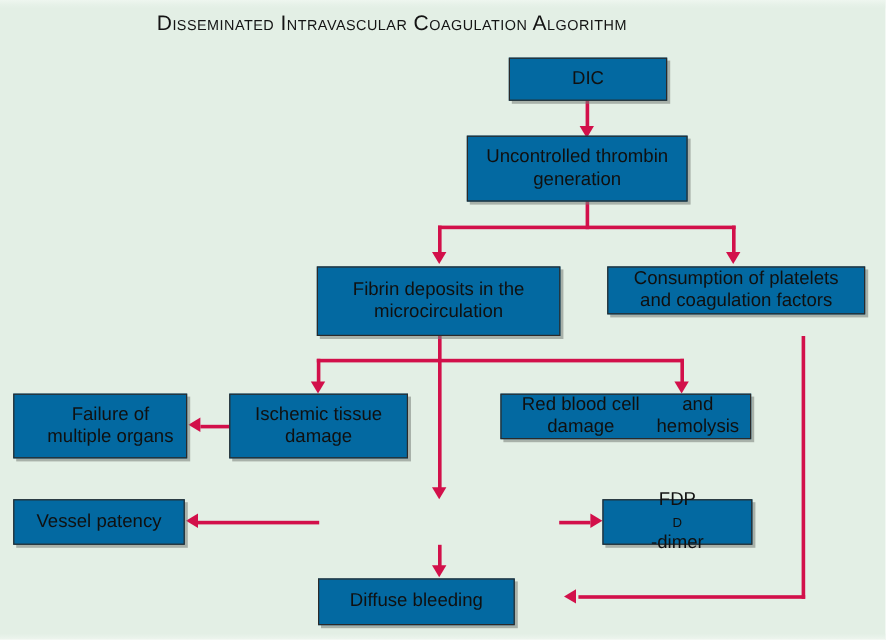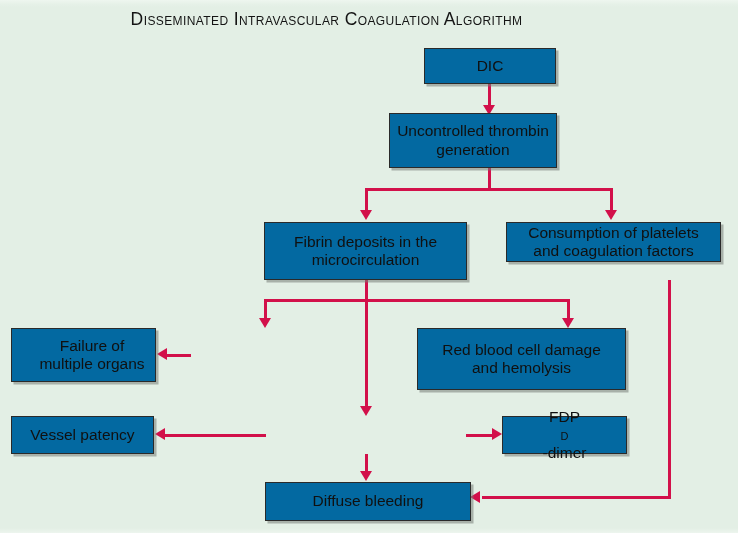--- a/index.html
+++ b/index.html
@@ -134,37 +134,41 @@
   <div class="arrow-down" style="left:360px; top:471px;"></div>
 
   <div class="conn vline" style="left:668px; top:280px; height:219px;"></div>
   <div class="conn hline" style="left:482px; top:496px; width:189px;"></div>
   <div class="arrow-left" style="left:470px; top:491px;"></div>
 
   <div class="node" style="left:424px; top:48px; width:132px; height:36px;">
     <span>DIC</span>
   </div>
 
-  <div class="node" style="left:389px; top:113px; width:168px; height:55px; flex-direction:column;">
+  <div class="node" style="left:389px; top:113px; width:184px; height:55px; flex-direction:column;">
     <span>Uncontrolled thrombin</span>
     <span>generation</span>
   </div>
 
   <div class="node" style="left:264px; top:222px; width:203px; height:58px; flex-direction:column;">
     <span>Fibrin deposits in the</span>
     <span>microcirculation</span>
   </div>
 
   <div class="node" style="left:506px; top:222px; width:215px; height:40px; flex-direction:column;">
     <span>Consumption of platelets</span>
     <span>and coagulation factors</span>
   </div>
 
+  <div class="node" style="left:191px; top:328px; width:149px; height:54px; flex-direction:column;">
+    <span>Ischemic tissue</span>
+    <span>damage</span>
+  </div>
 
-  <div class="node" style="left:417px; top:328px; width:209px; height:62px; flex-direction:column;">
+  <div class="node" style="left:417px; top:328px; width:209px; height:38px; ">
     <span>Red blood cell damage</span>
     <span>and hemolysis</span>
   </div>
 
   <div class="node" style="left:11px; top:328px; width:145px; height:54px; flex-direction:column;padding-left:23px;">
     <span>Failure of</span>
     <span>multiple organs</span>
   </div>
 
 
@@ -173,17 +177,17 @@
   </div>
 
   <div class="node" style="left:502px; top:416px; width:125px; height:38px;">
     <span>
         <span>FDP </span>
         <span class="smallcap">D</span>
         <span>-dimer</span>
       </span>
   </div>
 
-  <div class="node" style="left:265px; top:482px; width:206px; height:39px;">
+  <div class="node" style="left:265px; top:482px; width:164px; height:39px;">
     <span>Diffuse bleeding</span>
   </div>
 
 </div>
 
 </body></html>

